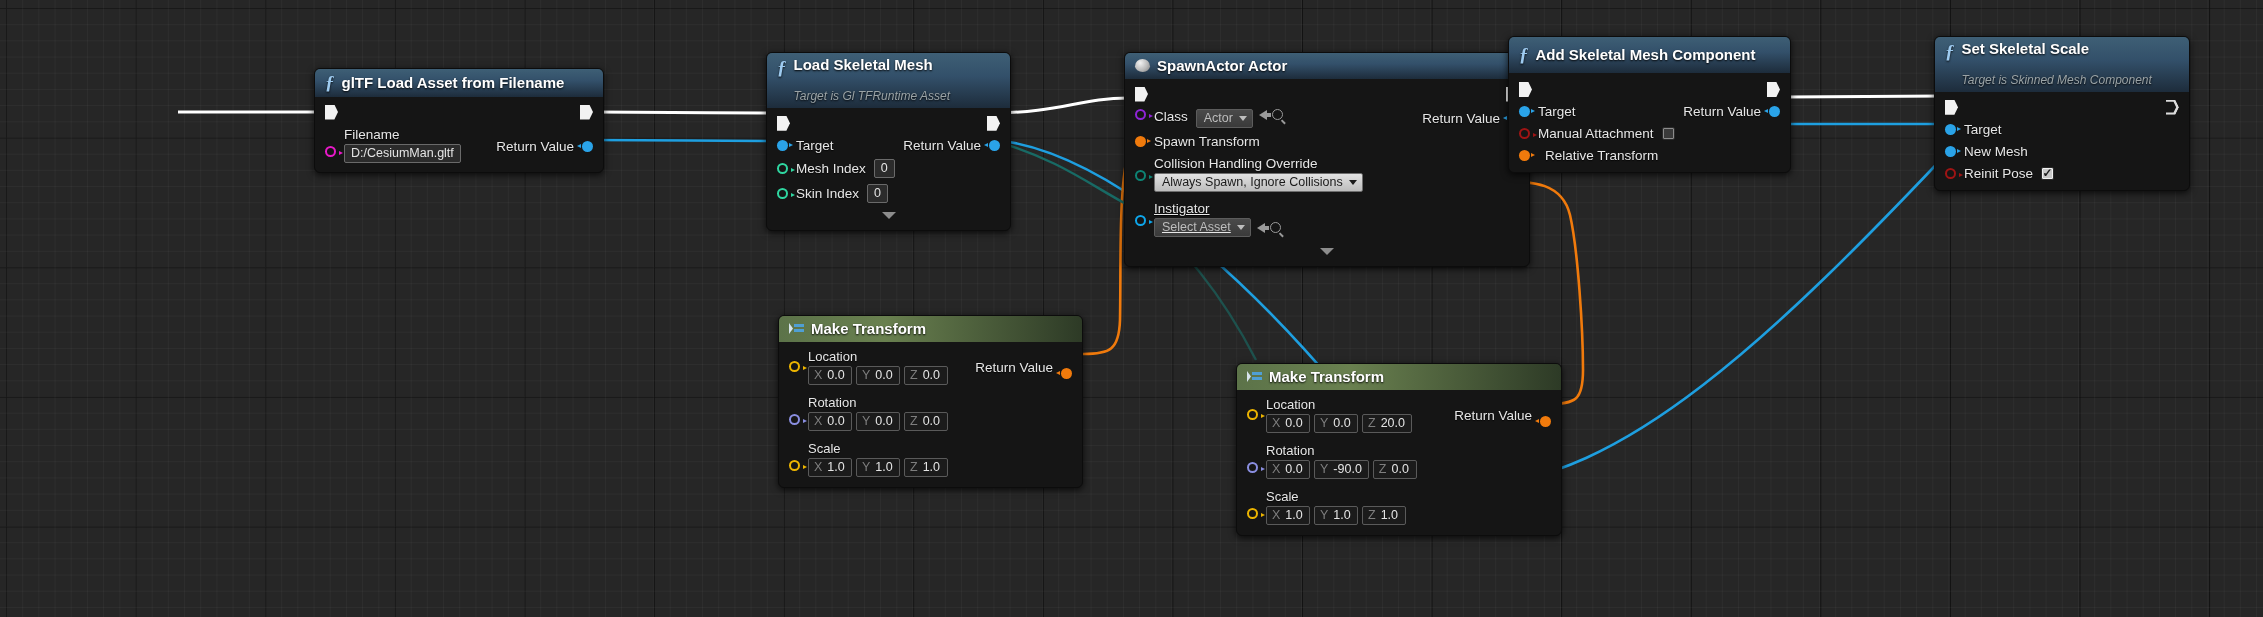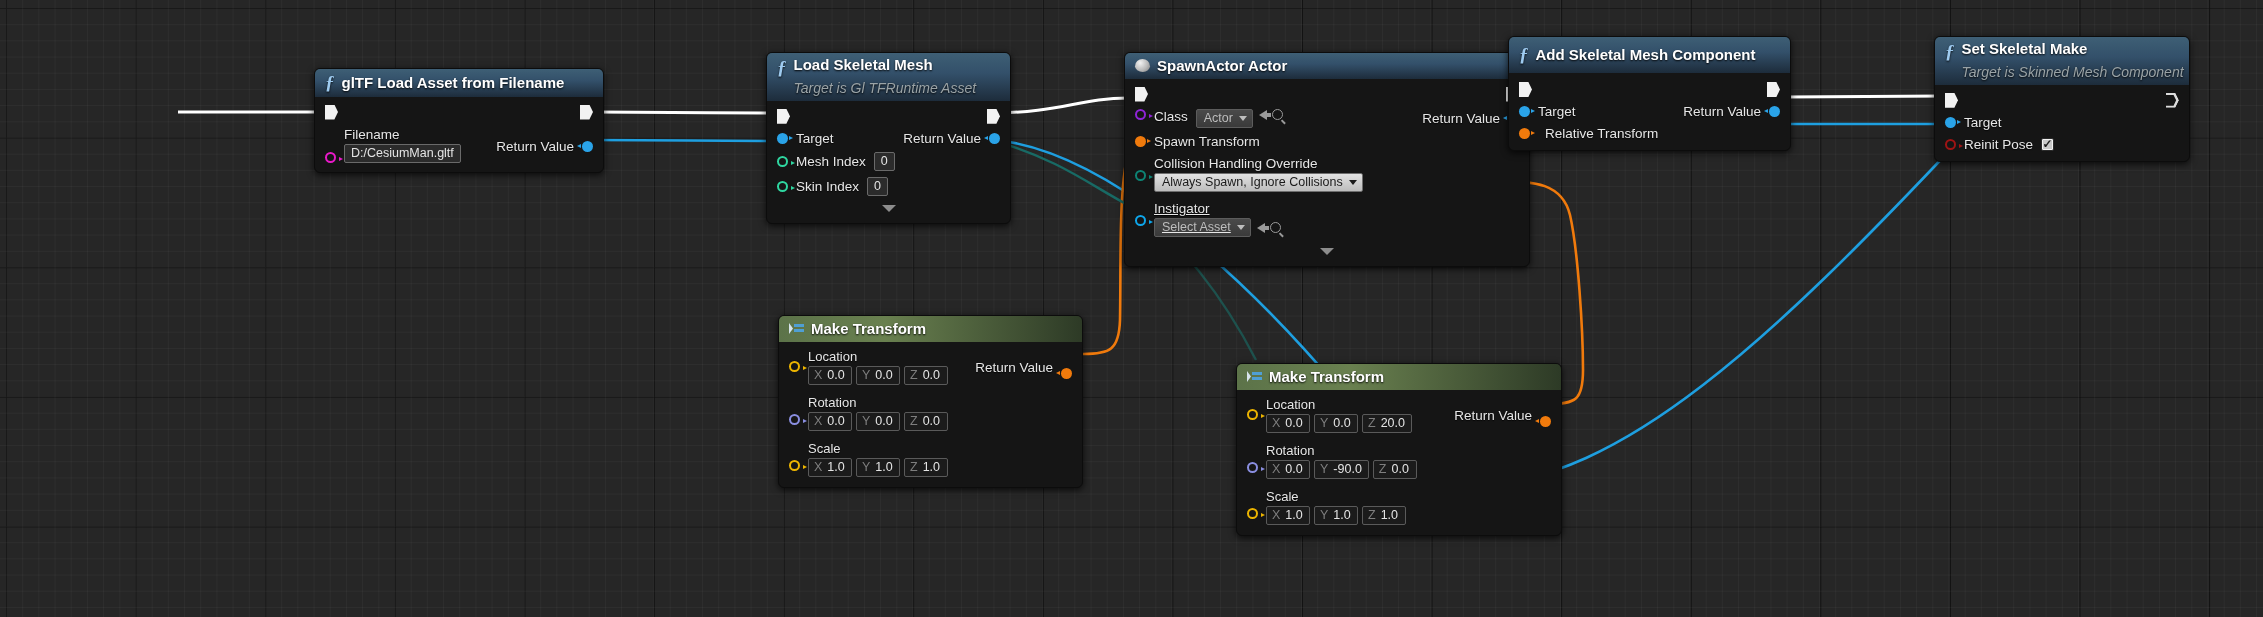--- a/index.html
+++ b/index.html
@@ -46,23 +46,23 @@
     display: flex; align-items: center; gap: 7px;
   }
   .titlebar.two-line { min-height: 38px; align-items: flex-start; padding-top: 4px; }
   .title-text-wrap { display: flex; flex-direction: column; line-height: 1.08; }
   .title {
     font-size: 15px; font-weight: bold; color: #fff;
     text-shadow: 0 1px 2px rgba(0,0,0,0.95);
     white-space: nowrap;
   }
   .subtitle {
-    font-size: 14px; font-style: italic; color: #9aa3a6;
+    font-size: 12px; font-style: italic; color: #9aa3a6;
     text-shadow: 0 1px 2px rgba(0,0,0,0.9);
-    white-space: nowrap; margin-top: 8px;
+    white-space: nowrap; margin-top: 17px;
   }
 
   
   .tb-fn    { background: linear-gradient(to bottom, #3e5f75 0%, #33506a 42%, #1d2c3b 100%); }
   .tb-event { background: linear-gradient(to right, #8a1416 0%, #a82426 40%, #5d1214 100%); }
   .tb-spawn { background: linear-gradient(to bottom, #3e5f75 0%, #33506a 42%, #1d2c3b 100%); }
   .tb-pure  { background: linear-gradient(to right, #5c7349 0%, #69804f 35%, #2d3a26 100%); }
 
   .icon-f {
     font-family: "Liberation Serif", serif; font-style: italic;
@@ -259,21 +259,21 @@
     <div class="titlebar tb-fn">
       <span class="icon-f">ƒ</span>
       <span class="title">glTF Load Asset from Filename</span>
     </div>
     <div class="node-body">
       <div class="pin-row exec-row" style="justify-content:space-between; padding-top:7px;">
         <span class="exec-pin"></span>
         <span class="exec-pin"></span>
       </div>
       <div class="pin-row" style="align-items:flex-start; padding-top:6px; justify-content:space-between;">
-        <span style="display:flex; align-items:flex-end; gap:0;">
+        <span style="display:flex; align-items:center; gap:0;">
           <span class="dpin hollow p-string pin-left" style="margin-top:12px;"></span>
           <span class="stack">
             <span class="pin-label">Filename</span>
             <span class="txtbox">D:/CesiumMan.gltf</span>
           </span>
         </span>
         <span style="display:flex; align-items:center; margin-top:12px;">
           <span class="pin-label">Return Value</span>
           <span class="dpin filled p-obj right-pin pin-right"></span>
         </span>
@@ -397,43 +397,52 @@
       <div class="pin-row" style="justify-content:space-between; padding-top:6px;">
         <span style="display:flex; align-items:center;">
           <span class="dpin filled p-obj pin-left"></span>
           <span class="pin-label">Target</span>
         </span>
         <span style="display:flex; align-items:center;">
           <span class="pin-label">Return Value</span>
           <span class="dpin filled p-obj right-pin pin-right"></span>
         </span>
       </div>
+      <div class="pin-row" style="padding-top:6px;">
+        <span class="dpin hollow p-bool pin-left"></span>
+        <span class="pin-label">Manual Attachment</span>
+        <span class="checkbox unchecked" style="margin-left:8px;"></span>
+      </div>
       <div class="pin-row" style="padding-top:6px;gap:7px;">
         <span class="dpin filled p-transf pin-left"></span>
         <span class="pin-label">Relative Transform</span>
       </div>
     </div>
   </div>
 
   <div class="node" style="left:1934px; top:36px; width:256px;">
     <div class="titlebar tb-fn two-line">
       <span class="icon-f" style="margin-top:1px;">ƒ</span>
       <span class="title-text-wrap">
-        <span class="title">Set Skeletal Make</span>
+        <span class="title">Set Skeletal Scale</span>
         <span class="subtitle">Target is Skinned Mesh Component</span>
       </span>
     </div>
     <div class="node-body">
       <div class="pin-row exec-row" style="justify-content:space-between; padding-top:7px;">
         <span class="exec-pin"></span>
         <span class="exec-pin hollow"></span>
       </div>
       <div class="pin-row" style="padding-top:6px;">
         <span class="dpin filled p-obj pin-left"></span>
         <span class="pin-label">Target</span>
+      </div>
+      <div class="pin-row" style="padding-top:6px;">
+        <span class="dpin filled p-obj pin-left"></span>
+        <span class="pin-label">New Mesh</span>
       </div>
       <div class="pin-row" style="padding-top:6px;">
         <span class="dpin hollow p-bool pin-left"></span>
         <span class="pin-label">Reinit Pose</span>
         <span class="checkbox" style="margin-left:8px;">
           <span class="tick">✓</span>
         </span>
       </div>
     </div>
   </div>

